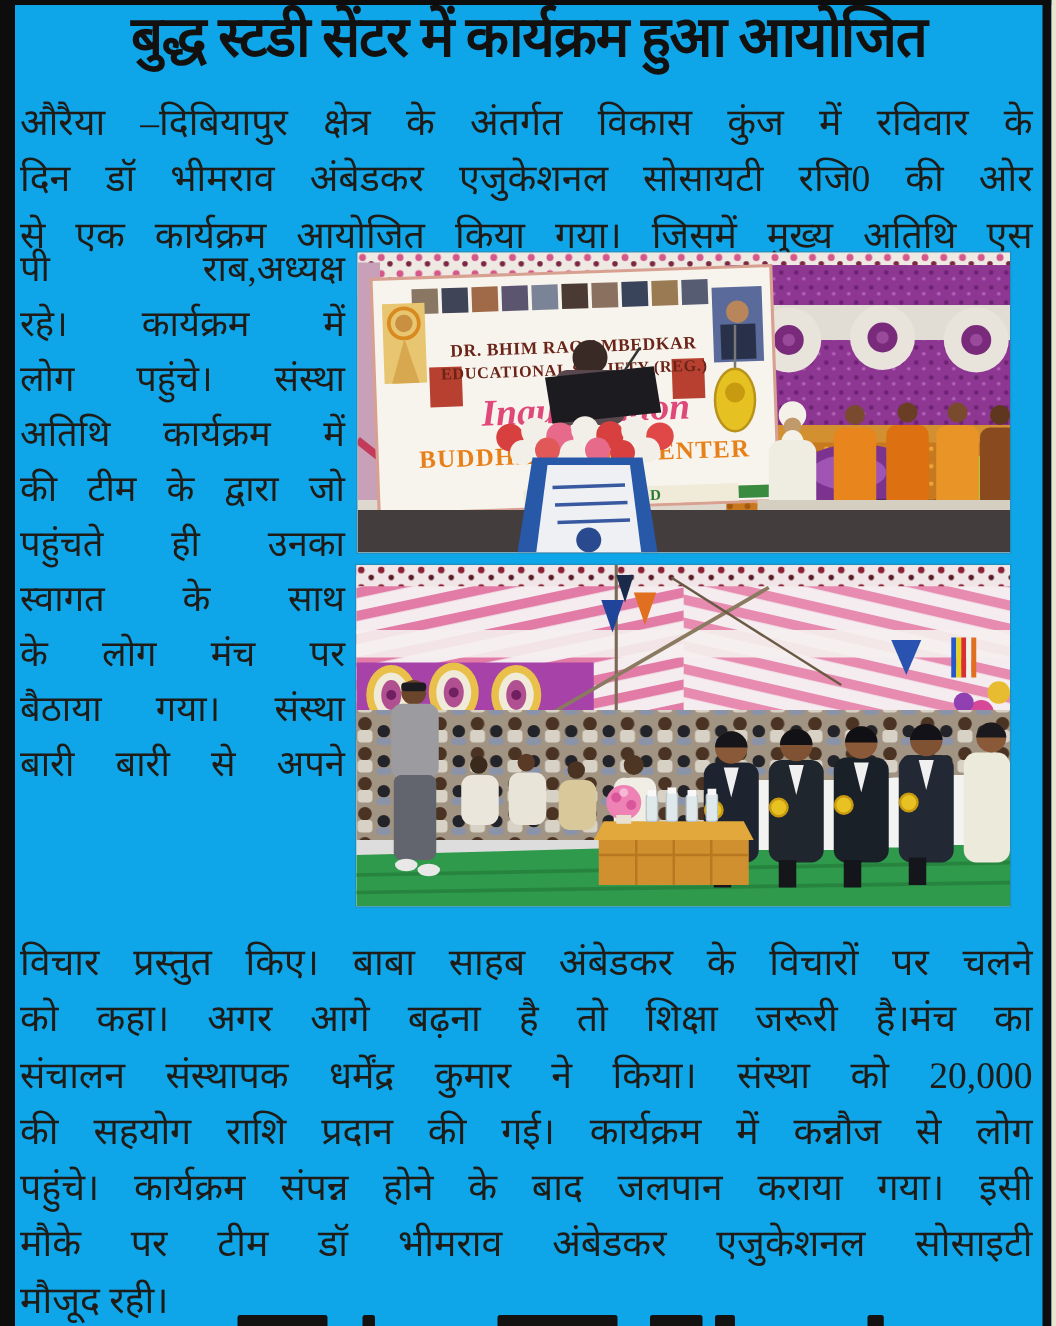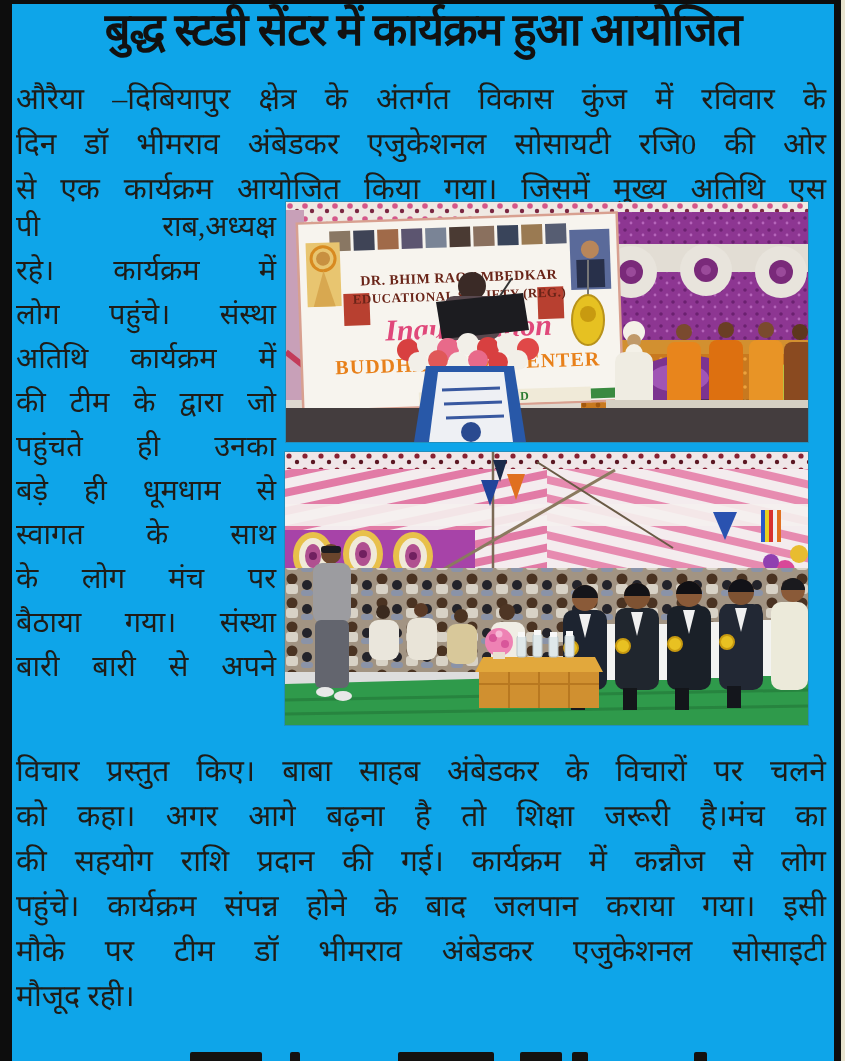--- a/index.html
+++ b/index.html
@@ -21,21 +21,21 @@
     white-space:nowrap;
   }
   .para{position:absolute; left:16px; width:810px;}
   .para-top{top:76px;}
   .para-bottom{top:748px;}
   .jline{
     font-size:30px; line-height:45px; height:45px;
     text-align:justify; text-align-last:justify; color:#1f1c17;
   }
   .jline.nojust{text-align:left; text-align-last:left;}
-  .leftcol{position:absolute; left:16px; top:204px; width:260px;}
+  .leftcol{position:absolute; left:16px; top:194px; width:260px;}
   .leftcol .jline{line-height:44px; height:44px; font-size:29px;}
 
   .photo{
     position:absolute; margin:0; overflow:hidden;
     box-shadow:0 0 0 1px rgba(90,80,60,.25);
     background:#ddd;
   }
   .photo1{left:286px; top:202px; width:522px; height:240px;}
   .photo2{left:285px; top:452px; width:523px; height:273px;}
   .photo svg{display:block;width:100%;height:100%;}
@@ -65,21 +65,20 @@
     <div class="jline">से एक कार्यक्रम आयोजित किया गया। जिसमें मुख्य अतिथि एस</div>
   </div>
 
   <div class="leftcol">
     <div class="jline">पी राब,अध्यक्ष</div>
     <div class="jline">रहे। कार्यक्रम में</div>
     <div class="jline">लोग पहुंचे। संस्था</div>
     <div class="jline">अतिथि कार्यक्रम में</div>
     <div class="jline">की टीम के द्वारा जो</div>
     <div class="jline">पहुंचते ही उनका</div>
-    <div class="jline">बड़े ही धूमधाम से</div>
     <div class="jline">स्वागत के साथ</div>
     <div class="jline">के लोग मंच पर</div>
     <div class="jline">बैठाया गया। संस्था</div>
     <div class="jline">बारी बारी से अपने</div>
   </div>
 
   <figure class="photo photo1">
     <svg viewBox="0 0 522 240" preserveAspectRatio="none">
       <defs>
         <pattern id="p1garl" width="15" height="13" patternUnits="userSpaceOnUse">
@@ -383,20 +382,21 @@
           <circle cx="214" cy="182" r="3.5" fill="#f7b8d6"></circle>
           <rect x="208" y="200" width="12" height="7" fill="#e8e0d0"></rect>
         </g>
       </g>
     </svg>
   </figure>
 
   <div class="para para-bottom">
     <div class="jline">विचार प्रस्तुत किए। बाबा साहब अंबेडकर के विचारों पर चलने</div>
     <div class="jline">को कहा। अगर आगे बढ़ना है तो शिक्षा जरूरी है।मंच का</div>
+    <div class="jline">संचालन संस्थापक धर्मेंद्र कुमार  ने किया।  संस्था को 20,000</div>
     <div class="jline">की सहयोग राशि प्रदान की गई। कार्यक्रम में कन्नौज से लोग</div>
     <div class="jline">पहुंचे। कार्यक्रम संपन्न होने के बाद जलपान कराया गया। इसी</div>
     <div class="jline">मौके पर   टीम डॉ भीमराव अंबेडकर एजुकेशनल सोसाइटी</div>
     <div class="jline nojust">मौजूद रही।</div>
   </div>
 
   <div class="cutoff">
     <span class="cf1"></span>
     <span class="cf2"></span>
     <span class="cf3"></span>

